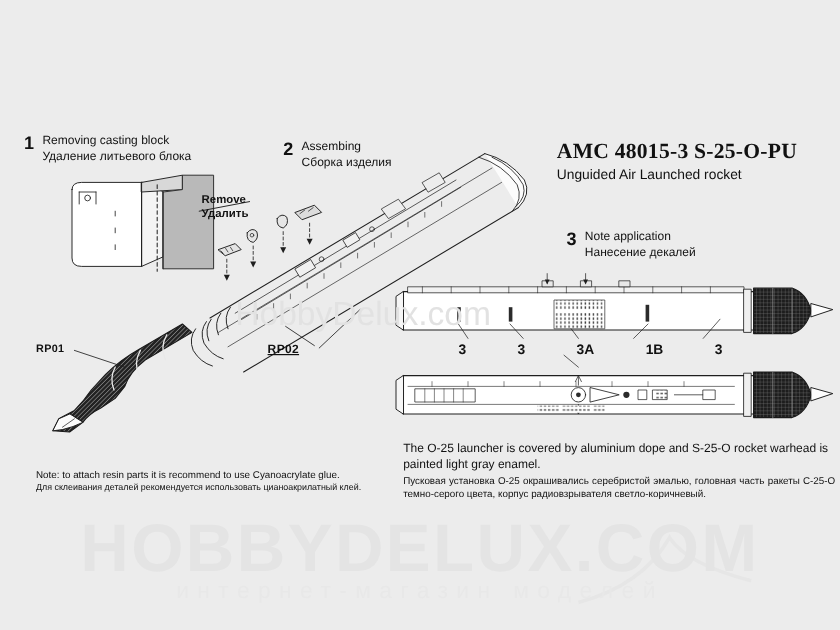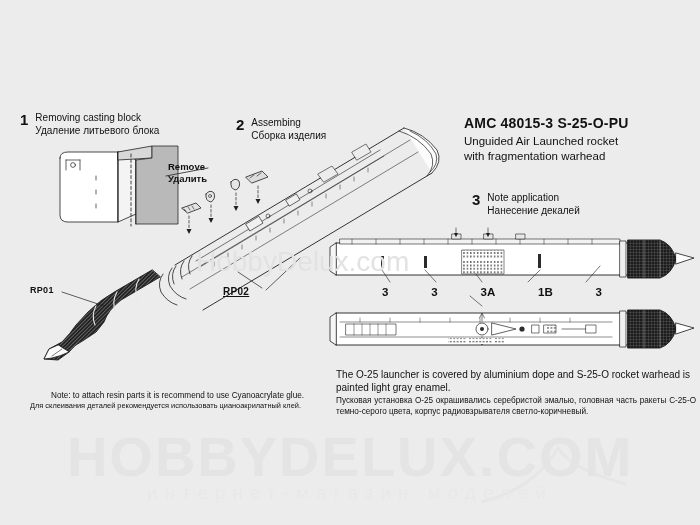--- a/index.html
+++ b/index.html
@@ -42,37 +42,37 @@
   .step{position:absolute;display:flex;align-items:flex-start;gap:7px;}
   .step-num{font-size:15px;font-weight:bold;line-height:1.05;}
   .step-txt{font-size:10px;font-weight:normal;line-height:1.28;}
 
   #step1{left:20px;top:112px;}
   #step2{left:236px;top:117px;}
   #step3{left:472px;top:192px;}
 
   
   #title-block{position:absolute;left:464px;top:115px;width:232px;}
-  .title-main{font-size:14px;font-weight:bold;letter-spacing:.2px;line-height:1.25;}
+  .title-main{font-size:18px;font-weight:bold;letter-spacing:.2px;line-height:1.25;font-family:Liberation Serif, serif;}
   .title-sub{font-size:11.5px;font-weight:normal;line-height:1.27;margin-top:1px;}
 
   
   .callout{position:absolute;font-size:9.5px;font-weight:bold;line-height:1.3;}
   #remove-callout{left:168px;top:161px;}
   #rp01{left:30px;top:285px;font-size:9px;font-weight:bold;letter-spacing:.3px;}
   #rp02{left:223px;top:285px;font-size:10px;font-weight:bold;letter-spacing:.3px;text-decoration:underline;}
 
   
   #decal-numbers{position:absolute;left:382px;top:286px;width:220px;
     display:flex;justify-content:space-between;}
   #decal-numbers span{font-size:11.5px;font-weight:bold;}
 
   
   #note-left{position:absolute;left:30px;top:390px;width:295px;}
-  #note-left .en{font-size:8.2px;line-height:1.35;text-align:center;}
+  #note-left .en{font-size:8.2px;line-height:1.35;}
   #note-left .ru{font-size:7.4px;line-height:1.35;}
 
   #note-right{position:absolute;left:336px;top:368px;width:360px;}
   #note-right .en{font-size:10px;line-height:1.32;}
   #note-right .ru{font-size:8.2px;line-height:1.33;margin-top:2px;text-align:justify;}
 
   
   svg.art{position:absolute;left:0;top:0;width:700px;height:525px;pointer-events:none;}
 </style>
 </head>
@@ -314,21 +314,20 @@
     <div class="step-num">3</div>
     <div class="step-txt">
       <div>Note application</div>
       <div>Нанесение декалей</div>
     </div>
   </div>
 
   <div id="title-block">
     <div class="title-main">AMC 48015-3  S-25-O-PU</div>
     <div class="title-sub">Unguided Air Launched rocket</div>
-    <div class="title-sub">with fragmentation warhead</div>
   </div>
 
   <div class="callout" id="remove-callout">
     <div>Remove</div>
     <div>Удалить</div>
   </div>
 
   <div class="callout" id="rp01">RP01</div>
   <div class="callout" id="rp02">RP02</div>
 

